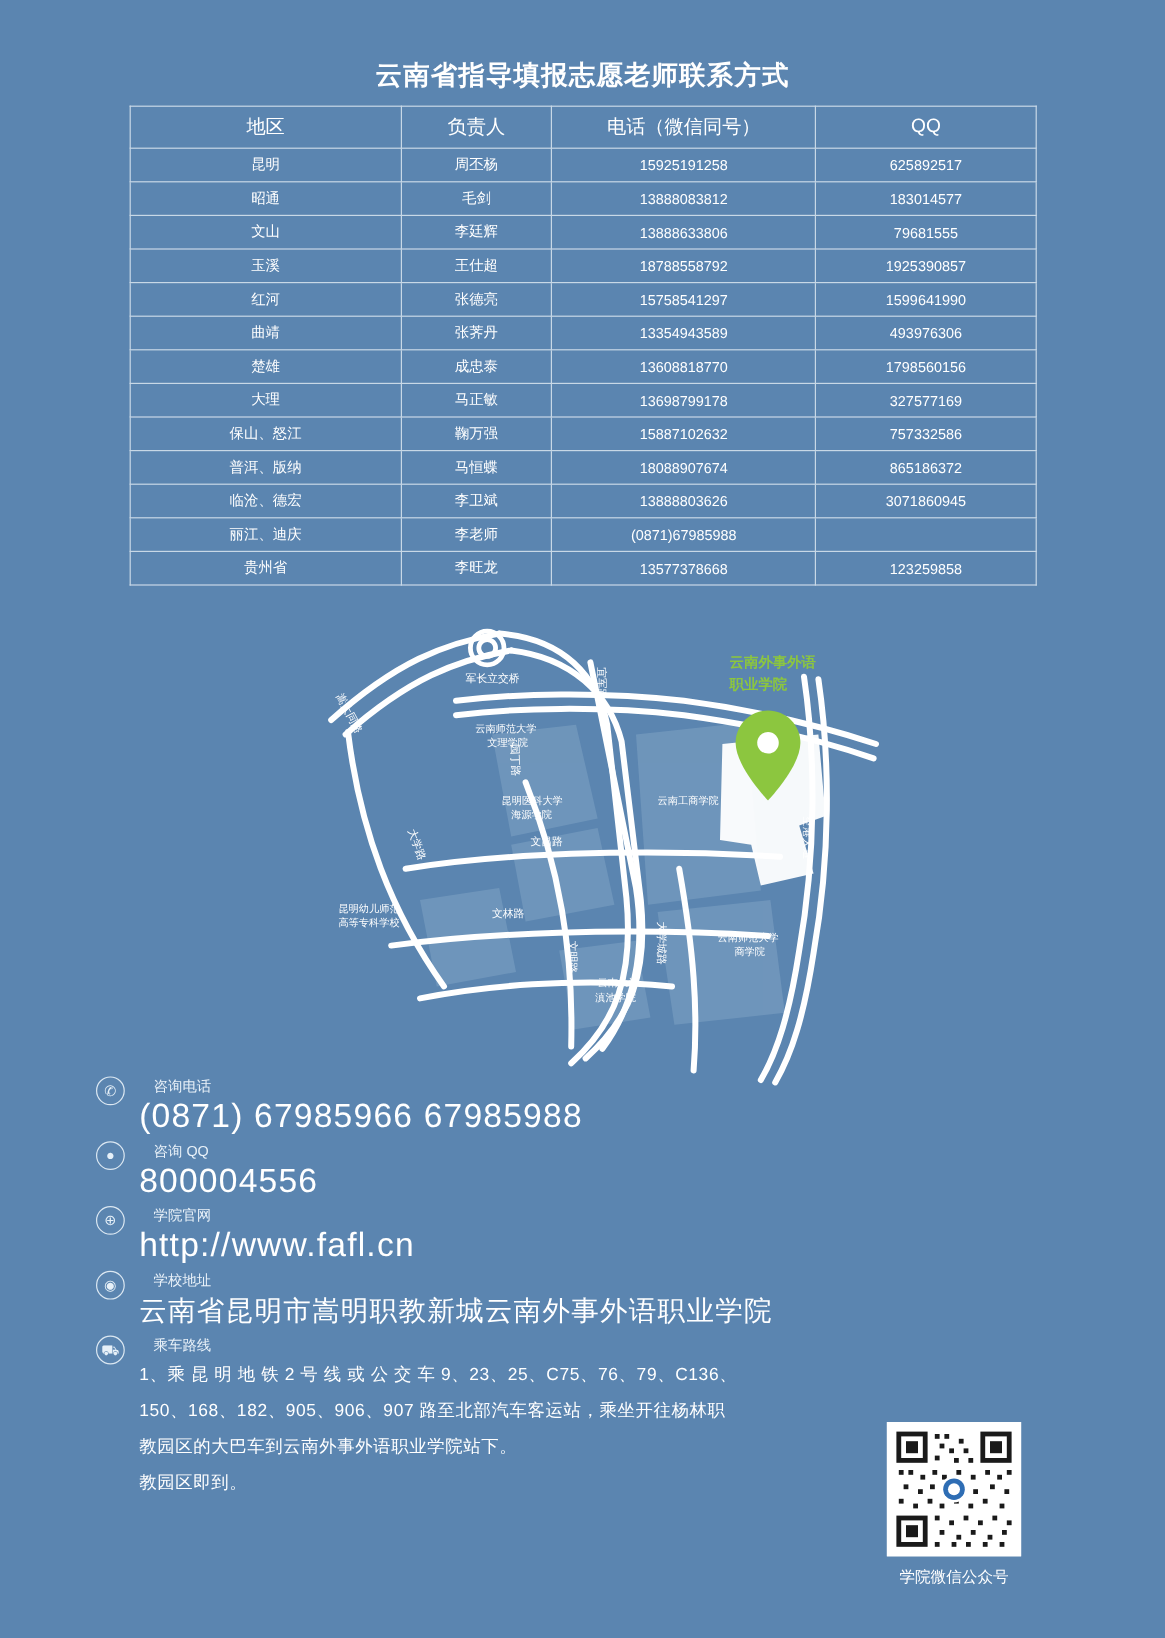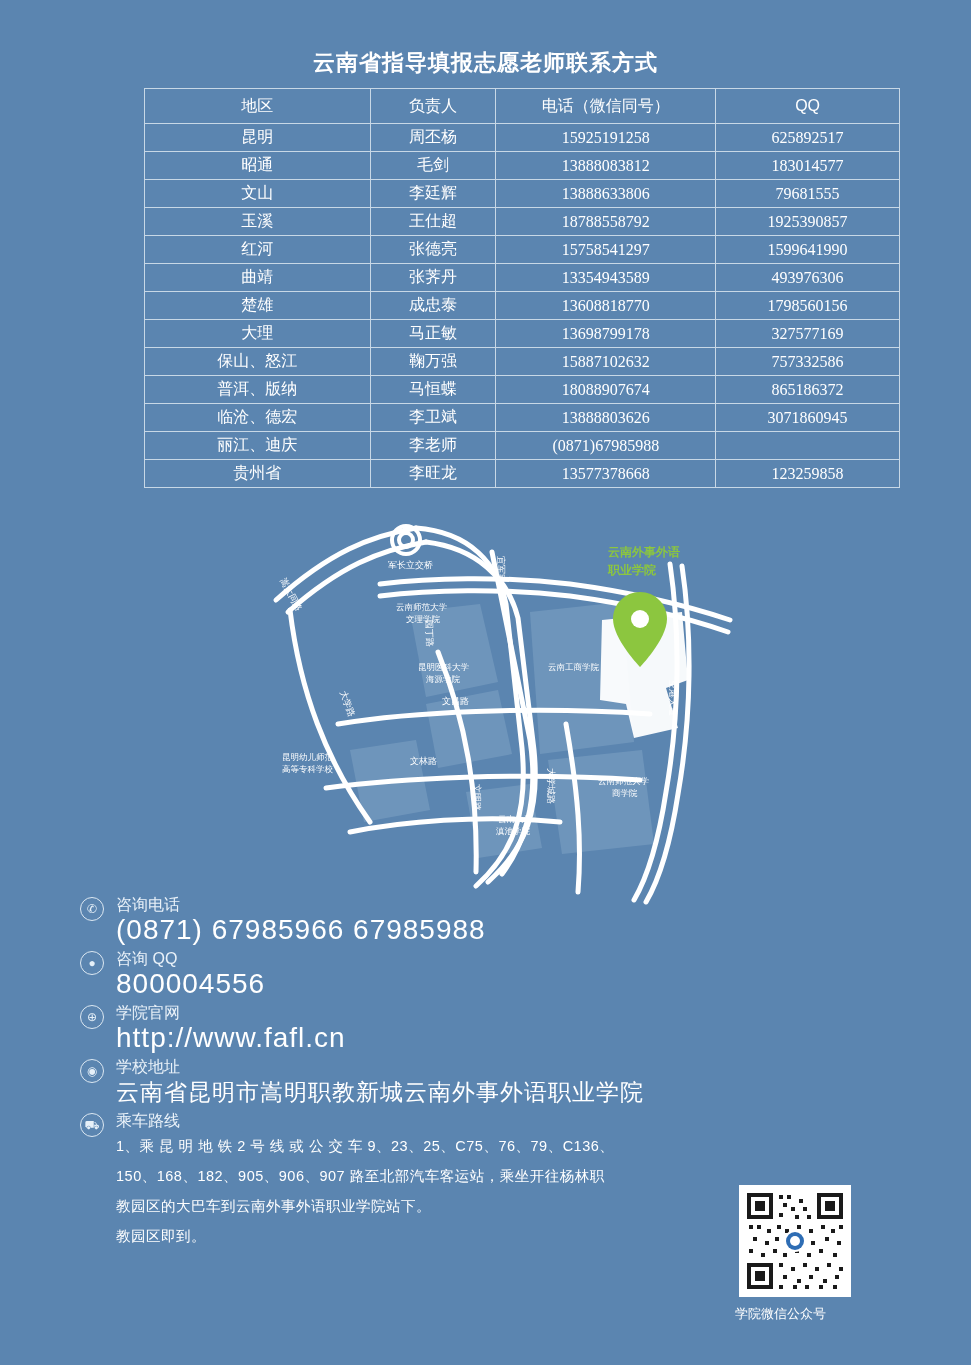--- a/index.html
+++ b/index.html
@@ -13,56 +13,56 @@
   }
   .page{position:relative;width:971px;height:1365px;}
 
   
   .title{
     position:absolute;left:0;top:48px;width:971px;
     text-align:center;font-size:22px;font-weight:bold;letter-spacing:1px;
   }
 
   
-  .tbl-wrap{position:absolute;left:108px;top:88px;width:756px;margin-left:36px;}
+  .tbl-wrap{position:absolute;left:108px;top:88px;width:756px;}
   table{border-collapse:collapse;width:756px;font-size:14px;}
   th,td{
     border:1px solid #c8d8e6;
     text-align:center;
     color:#ffffff;
     padding:3px 0;
     font-weight:normal;
   }
   thead th{font-size:16px;height:28px;}
-  tbody td{height:21px;font-size:16px;font-family:Liberation Serif, serif;}
+  tbody td{height:21px;font-size:12px;}
   col.c1{width:226px;}
   col.c2{width:126px;}
   col.c3{width:220px;}
   col.c4{width:184px;}
 
   
   .map{position:absolute;left:230px;top:492px;width:520px;height:420px;}
   .map svg{display:block;}
 
   
   .contacts{position:absolute;left:80px;top:895px;width:700px;}
   .crow{position:relative;margin-bottom:4px;}
   .cicon{
     position:absolute;left:0;top:2px;width:22px;height:22px;
     border:1.6px solid #dce8f2;border-radius:50%;
     display:flex;align-items:center;justify-content:center;
     font-size:12px;color:#e6f0f8;line-height:1;
   }
-  .clabel{margin-left:36px;font-size:16px;color:#eaf2f9;line-height:20px;}
+  .clabel{margin-left:48px;font-size:12px;color:#eaf2f9;line-height:20px;}
   .cvalue{margin-left:36px;font-size:28px;color:#ffffff;letter-spacing:1px;line-height:30px;}
   .cvalue.small{font-size:23px;}
   .cbody{margin-left:36px;font-size:14.5px;color:#ffffff;line-height:30px;letter-spacing:.5px;max-width:570px;}
 
   
-  .qr-box{position:absolute;left:735px;top:1185px;width:120px;}
+  .qr-box{position:absolute;left:735px;top:1185px;width:120px;text-align:center;}
   .qr{width:112px;height:112px;background:#ffffff;margin:0 auto;position:relative;}
   .qr svg{display:block;}
   .qr-cap{font-size:13px;color:#ffffff;margin-top:8px;}
 
   .maplabel{font-size:8.5px;fill:#ffffff;}
   .maproad{font-size:9px;fill:#ffffff;}
   .maphl{font-size:12px;fill:#8cc63f;font-weight:bold;}
 </style>
 </head>
 <body>

